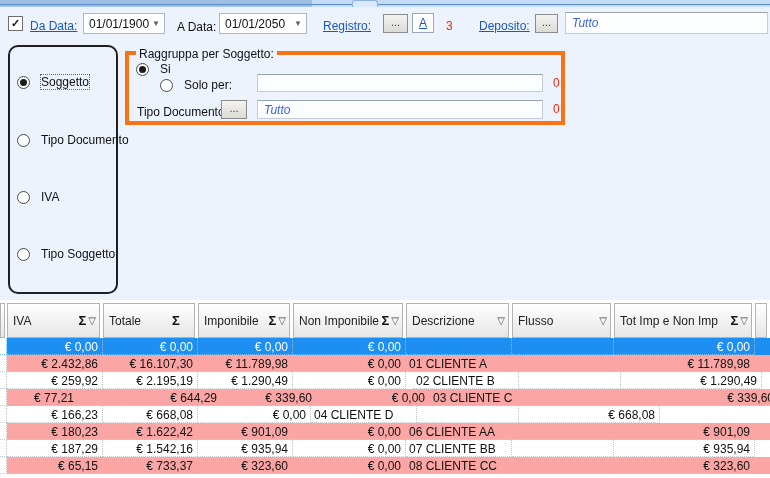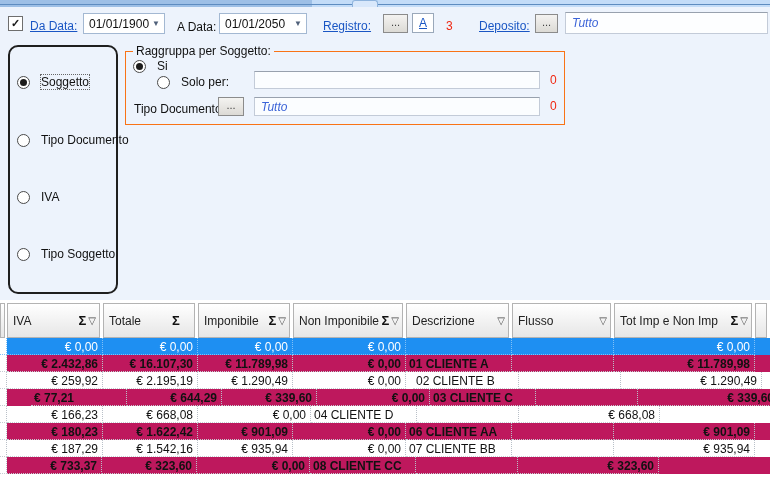--- a/index.html
+++ b/index.html
@@ -32,41 +32,41 @@
   
   .left-panel{left:8px;top:45px;width:110px;height:249px;border:2px solid #1f1f1f;
     border-radius:10px;box-sizing:border-box;}
   .radio-item{position:absolute;left:7px;display:flex;align-items:center;gap:11px;white-space:nowrap;}
   .radio{width:11px;height:11px;border:1px solid #4a4a4a;border-radius:50%;background:#fff;
     position:relative;flex:0 0 auto;}
   .radio.on::after{content:"";position:absolute;left:2px;top:2px;width:7px;height:7px;
     border-radius:50%;background:#1c1c1c;}
   .radio-label.focused{outline:1px dotted #666;}
   
-  .group{left:125px;top:51px;width:440px;height:74px;border:1px solid #f97316;box-sizing:border-box;}
+  .group{left:125px;top:51px;width:440px;height:74px;border:4px solid #f97316;box-sizing:border-box;}
   .group .legend{position:absolute;top:-8px;left:7px;background:#edf3fc;padding:0 3px;}
   .g-field{position:absolute;background:#fbfdff;border:1px solid #c3cbd8;border-top-color:#98a1ae;
     box-sizing:border-box;}
   .g-field.italic{color:#3c64d8;font-style:italic;padding:2px 0 0 6px;}
   
   .grid{left:0;top:300px;width:770px;height:178px;background:#fff;}
   .thead{display:flex;padding-top:3px;height:38px;box-sizing:border-box;align-items:stretch;}
   .hcell{background:linear-gradient(#ffffff,#e6e6e6);border:1px solid #b3b3b3;box-sizing:border-box;
     margin-right:3px;display:flex;align-items:center;padding:0 3px 0 5px;color:#222;}
   .hcell .hlabel{flex:1;line-height:12px;white-space:normal;}
   .hcell .sum{font-weight:bold;font-size:13px;color:#111;}
   .hcell .filter{font-size:10px;color:#444;margin-left:2px;}
   .hcell.indicator{width:5px;margin-right:2px;padding:0;}
   .hcell.stub{width:12px;margin-right:0;padding:0;}
   .trow{display:flex;height:17px;box-sizing:border-box;}
   .cell{box-sizing:border-box;border-right:1px dotted #b9c0c8;border-bottom:1px dotted #c6ccd2;
     padding:2px 4px 0 3px;white-space:nowrap;overflow:hidden;flex:0 0 auto;}
   .cell.ind{width:7px;background:#fff;padding:0;}
   .trow.white{background:#fff;}
-  .trow.cyan{background:#be185d;font-weight:bold;}
+  .trow.cyan{background:#fca5a5;}
   .trow.selected{background:#1e8ff2;color:#fff;}
   .trow.selected .cell{border-bottom-color:#7fc0f7;border-right-color:#7fc0f7;}
   .trow.selected .cell.ind{background:#fff;}
 </style>
 </head>
 <body>
 
 <div id="app">
 
   <div class="topstrip">
@@ -238,20 +238,21 @@
     <div class="cell" style="width: 96px; text-align: right;">€ 187,29</div>
           <div class="cell" style="width: 95px; text-align: right;">€ 1.542,16</div>
           <div class="cell" style="width: 95px; text-align: right;">€ 935,94</div>
           <div class="cell" style="width: 113px; text-align: right;">€ 0,00</div>
           <div class="cell" style="width: 106px; text-align: left;">07 CLIENTE BB</div>
           <div class="cell" style="width: 102px; text-align: left;"></div>
           <div class="cell" style="width: 141px; text-align: right;">€ 935,94</div>
         </div>
         <div class="trow cyan">
       <div class="cell ind"></div>
+    <div class="cell" style="width: 96px; text-align: right;">€ 65,15</div>
           <div class="cell" style="width: 95px; text-align: right;">€ 733,37</div>
           <div class="cell" style="width: 95px; text-align: right;">€ 323,60</div>
           <div class="cell" style="width: 113px; text-align: right;">€ 0,00</div>
           <div class="cell" style="width: 106px; text-align: left;">08 CLIENTE CC</div>
           <div class="cell" style="width: 102px; text-align: left;"></div>
           <div class="cell" style="width: 141px; text-align: right;">€ 323,60</div>
         </div>
       </div>
   </div>
 

